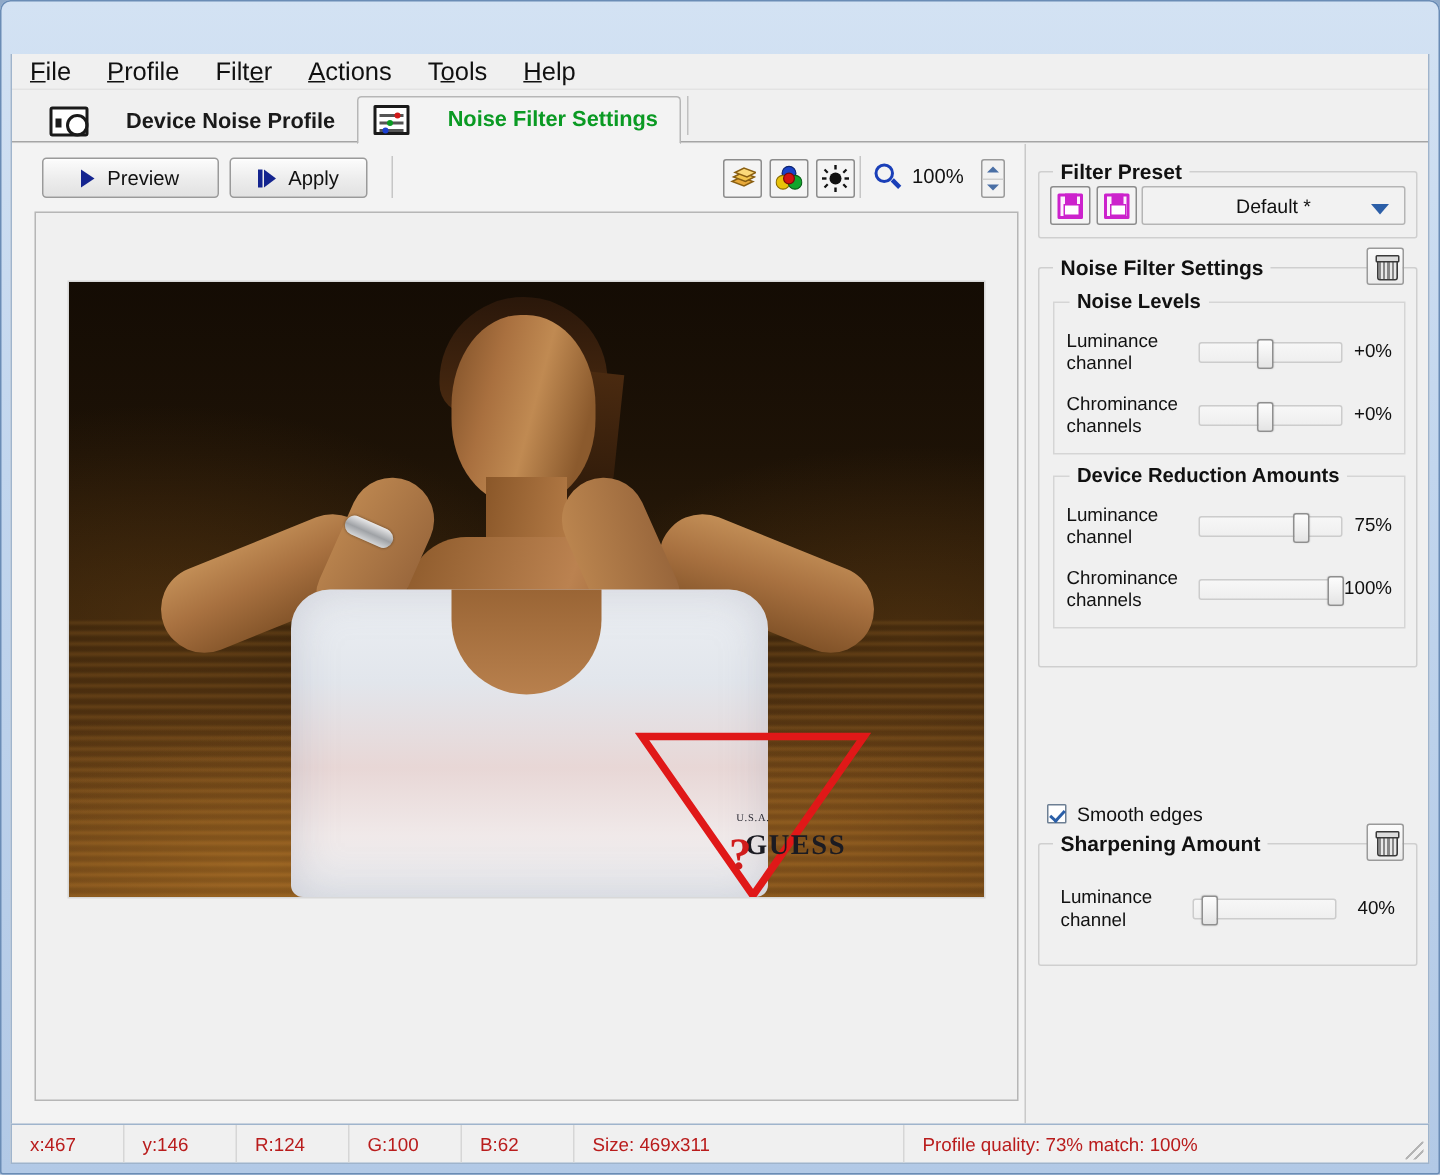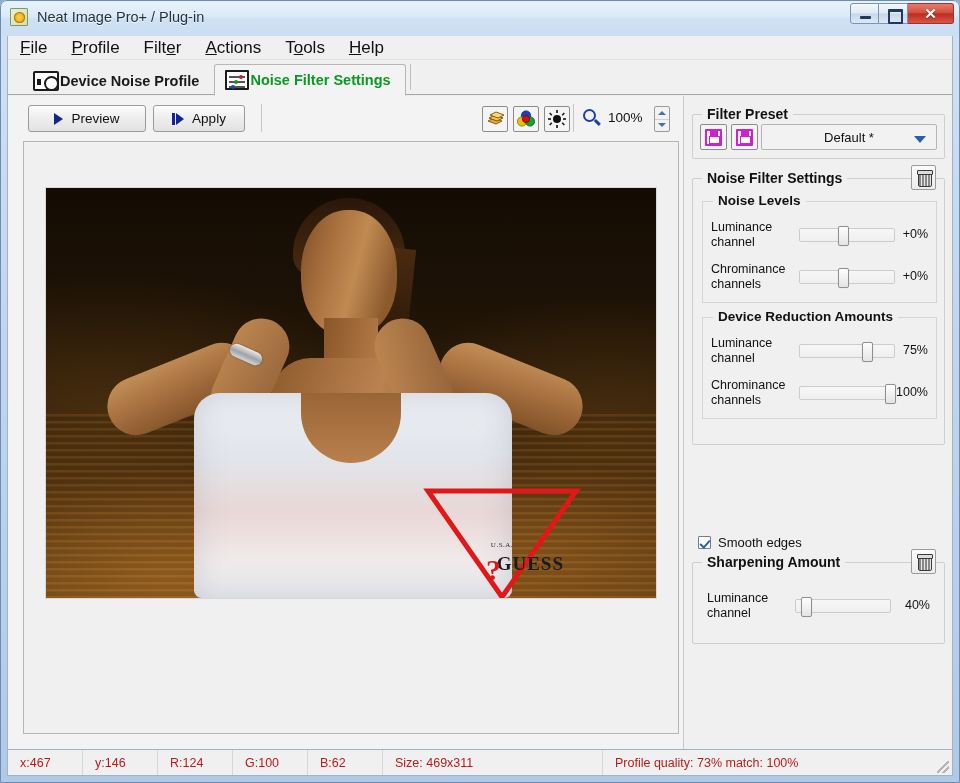--- a/index.html
+++ b/index.html
@@ -85,21 +85,21 @@
     font-size:17px; color:#111; margin-right:24px; cursor:default;
     font-weight:400; white-space:nowrap;
   }
   .menu-item u { text-decoration:underline; }
   
   #tabstrip {
     height:35px; position:relative; background:#f0f0f0;
     border-bottom:1px solid #a5a5a5; padding-left:14px; display:flex; align-items:flex-end;
   }
   .tab {
-    height:32px; display:flex; align-items:center; gap:1px;
+    height:32px; display:flex; align-items:center; gap:25px;
     padding:0 14px 0 10px; font-size:14.5px; font-weight:bold;
     border:1px solid transparent; border-bottom:none; cursor:default;
     position:relative; top:2px;
   }
   .tab.inactive { color:#1a1a1a; }
   .tab.active {
     color:#0a9a23; background:#f3f3f3;
     border-color:#b6b6b6; border-bottom:1px solid #f3f3f3;
     border-radius:3px 3px 0 0;
   }
@@ -384,31 +384,20 @@
     background:
       linear-gradient(135deg,transparent 45%,#b4b4b4 45%,#b4b4b4 55%,transparent 55%),
       linear-gradient(135deg,transparent 70%,#b4b4b4 70%,#b4b4b4 80%,transparent 80%);
   }
 </style>
 </head>
 <body>
 
 <div id="window">
 
-  <div id="titlebar">
-    <div id="title-icon"></div>
-    <div id="title-text">Neat Image Pro+ / Plug-in</div>
-    <div id="winbtns">
-      <div class="wbtn"><span class="wb-min"></span></div>
-      <div class="wbtn"><span class="wb-max"></span></div>
-      <div class="wbtn close">
-        <span class="wb-close-x">✕</span>
-      </div>
-    </div>
-  </div>
 
   <div id="client">
 
     <div id="menubar">
       <div class="menu-item"><u>F</u>ile</div>
       <div class="menu-item"><u>P</u>rofile</div>
       <div class="menu-item">Filt<u>e</u>r</div>
       <div class="menu-item"><u>A</u>ctions</div>
       <div class="menu-item">T<u>o</u>ols</div>
       <div class="menu-item"><u>H</u>elp</div>

